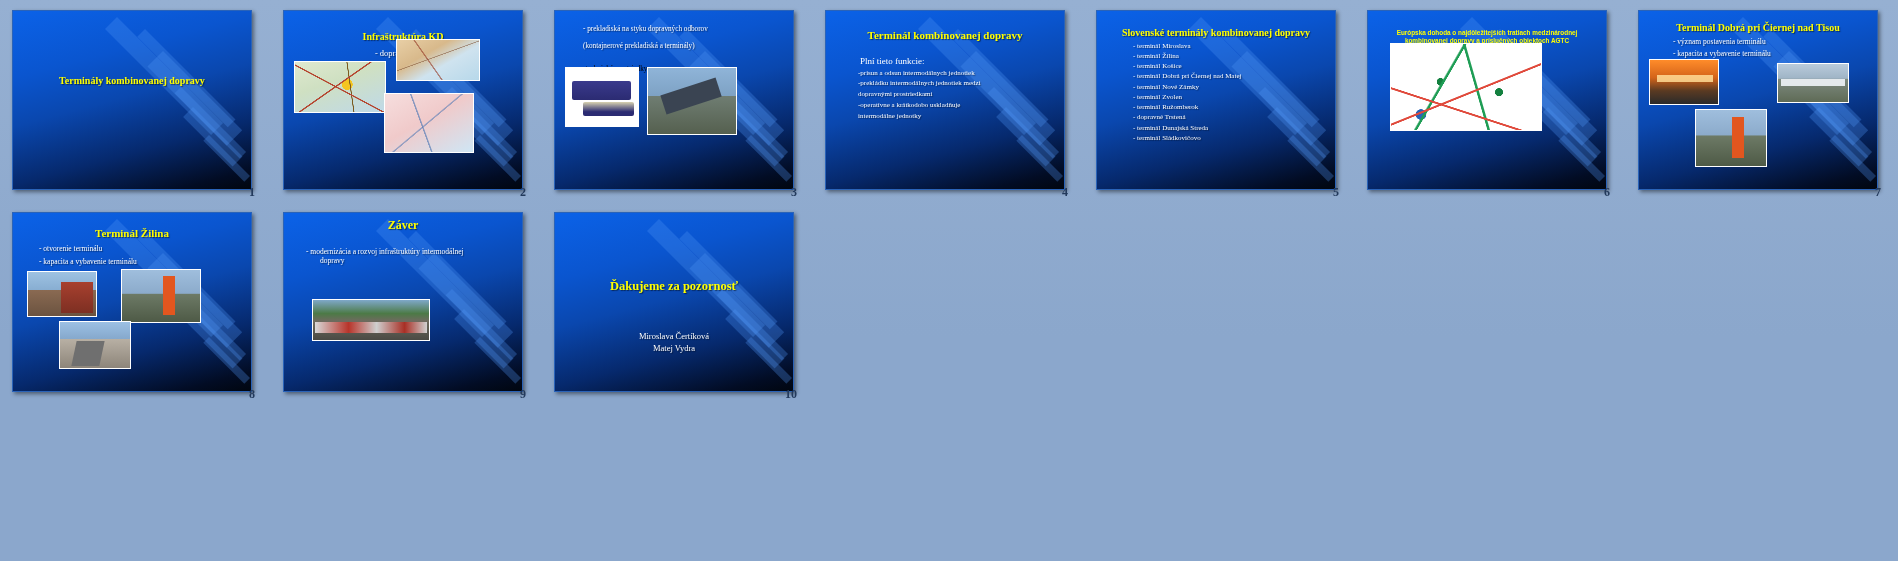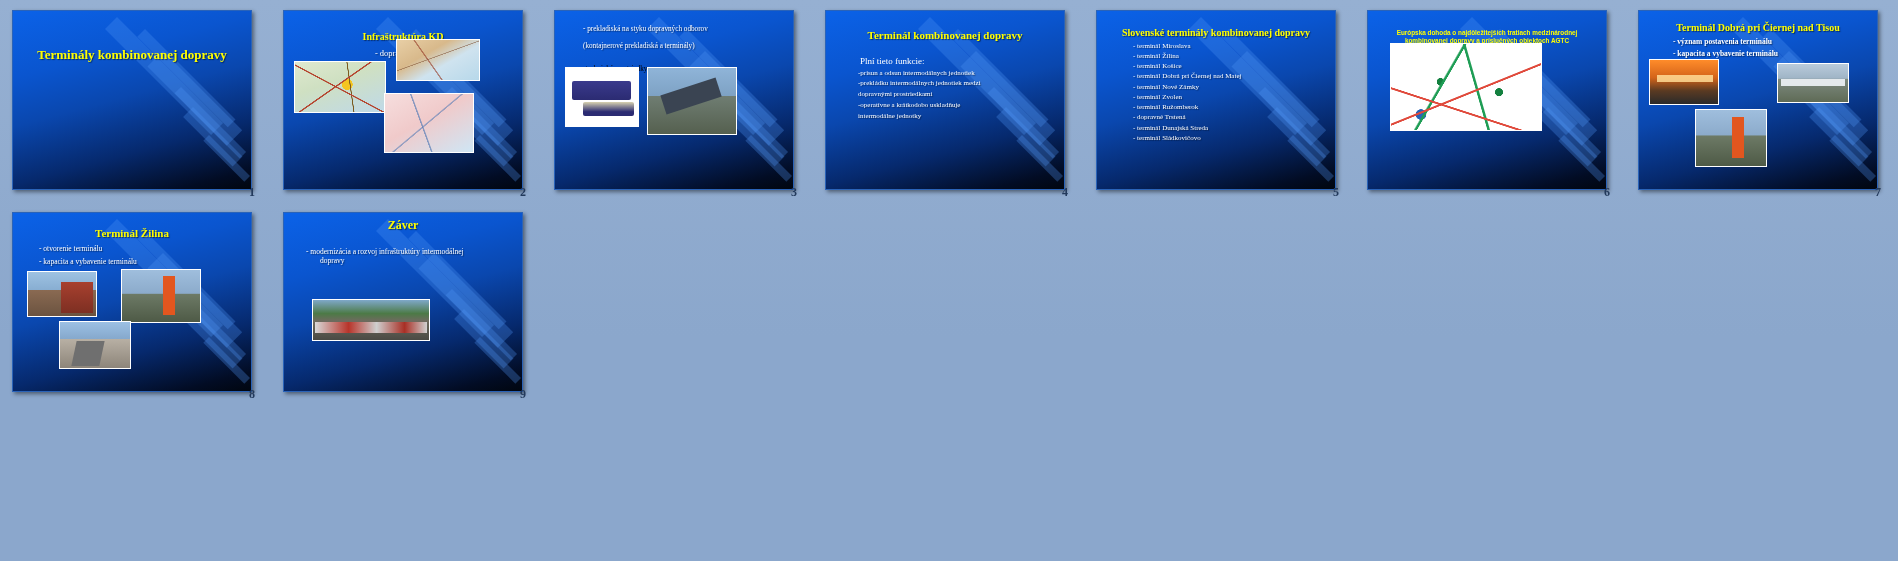--- a/index.html
+++ b/index.html
@@ -108,21 +108,21 @@
     bottom: 2px;
     font-family: "Liberation Serif", serif;
     font-weight: bold;
     font-size: 12px;
     color: #233a5c;
   }
 
   
 
   
-  .sl1 .s-title { font-size: 13px; margin-top: 31px; }
+  .sl1 .s-title { font-size: 10px; margin-top: 58px; }
 
   
   .sl2 .s-title { font-size: 10px; margin-top: 14px; }
   .sl2 .s-sub { font-size: 8.5px; text-align: center; margin-top: 5px; }
   .sl2 .img-map-sk { position: absolute; left: 10px; top: 50px; width: 92px; height: 52px; }
   .sl2 .img-map-eu-top { position: absolute; left: 112px; top: 28px; width: 84px; height: 42px; }
   .sl2 .img-map-eu-bot { position: absolute; left: 100px; top: 82px; width: 90px; height: 60px; }
 
   
   .sl3 .s-body { font-size: 7.2px; margin: 8px 4px 0 20px; }
@@ -142,21 +142,21 @@
   
   .sl6 .s-title-sm {
     color: #ffff00; font-size: 6.4px; font-weight: bold; text-align: center;
     margin-top: 12px; line-height: 1.3;
     font-family: "Liberation Sans", sans-serif;
   }
   .sl6 .img-agtc { position: absolute; left: 22px; top: 32px; width: 152px; height: 88px; }
 
   
   .sl7 .s-title { font-size: 10px; margin-top: 5px; }
-  .sl7 .s-bullet { font-size: 7.5px; margin: 3px 0 0 26px; font-weight: bold; }
+  .sl7 .s-bullet { font-size: 7.5px; margin: 3px 0 0 26px; }
   .sl7 .img-a { position: absolute; left: 10px; top: 48px; width: 70px; height: 46px; }
   .sl7 .img-b { position: absolute; left: 138px; top: 52px; width: 72px; height: 40px; }
   .sl7 .img-c { position: absolute; left: 56px; top: 98px; width: 72px; height: 58px; }
 
   
   .sl8 .s-title { font-size: 11px; margin-top: 8px; }
   .sl8 .s-bullet { font-size: 7.5px; margin: 4px 0 0 18px; }
   .sl8 .img-a { position: absolute; left: 14px; top: 58px; width: 70px; height: 46px; }
   .sl8 .img-b { position: absolute; left: 108px; top: 56px; width: 80px; height: 54px; }
   .sl8 .img-c { position: absolute; left: 46px; top: 108px; width: 72px; height: 48px; }
@@ -462,15 +462,36 @@
         <div class="slide-inner">
           <div class="s-title">Záver</div>
           <div class="s-bullet">- modernizácia a rozvoj infraštruktúry intermodálnej</div>
           <div class="s-bullet" style="margin-top:0;margin-left:28px">dopravy</div>
           <div class="pic img-train ph-train"></div>
         </div>
       </div>
       <div class="slide-num">9</div>
     </div>
 
+    <div class="slide-cell">
+      <div class="slide-thumb sl10">
+        <div class="slide-bg"></div>
+        <div class="stripes">
+          <div class="stripe s1"></div>
+            <div class="stripe s2"></div>
+            <div class="stripe s3"></div>
+          <div class="stripe s4"></div>
+            <div class="stripe s5"></div>
+            <div class="stripe s6"></div>
+        </div>
+        <div class="slide-inner">
+          <div class="s-title">Ďakujeme za pozornosť</div>
+          <div class="authors">
+            <div>Miroslava Čertíková</div>
+            <div>Matej Vydra</div>
+          </div>
+        </div>
+      </div>
+      <div class="slide-num">10</div>
+    </div>
 
   </div>
 </div>
 
 </body></html>

